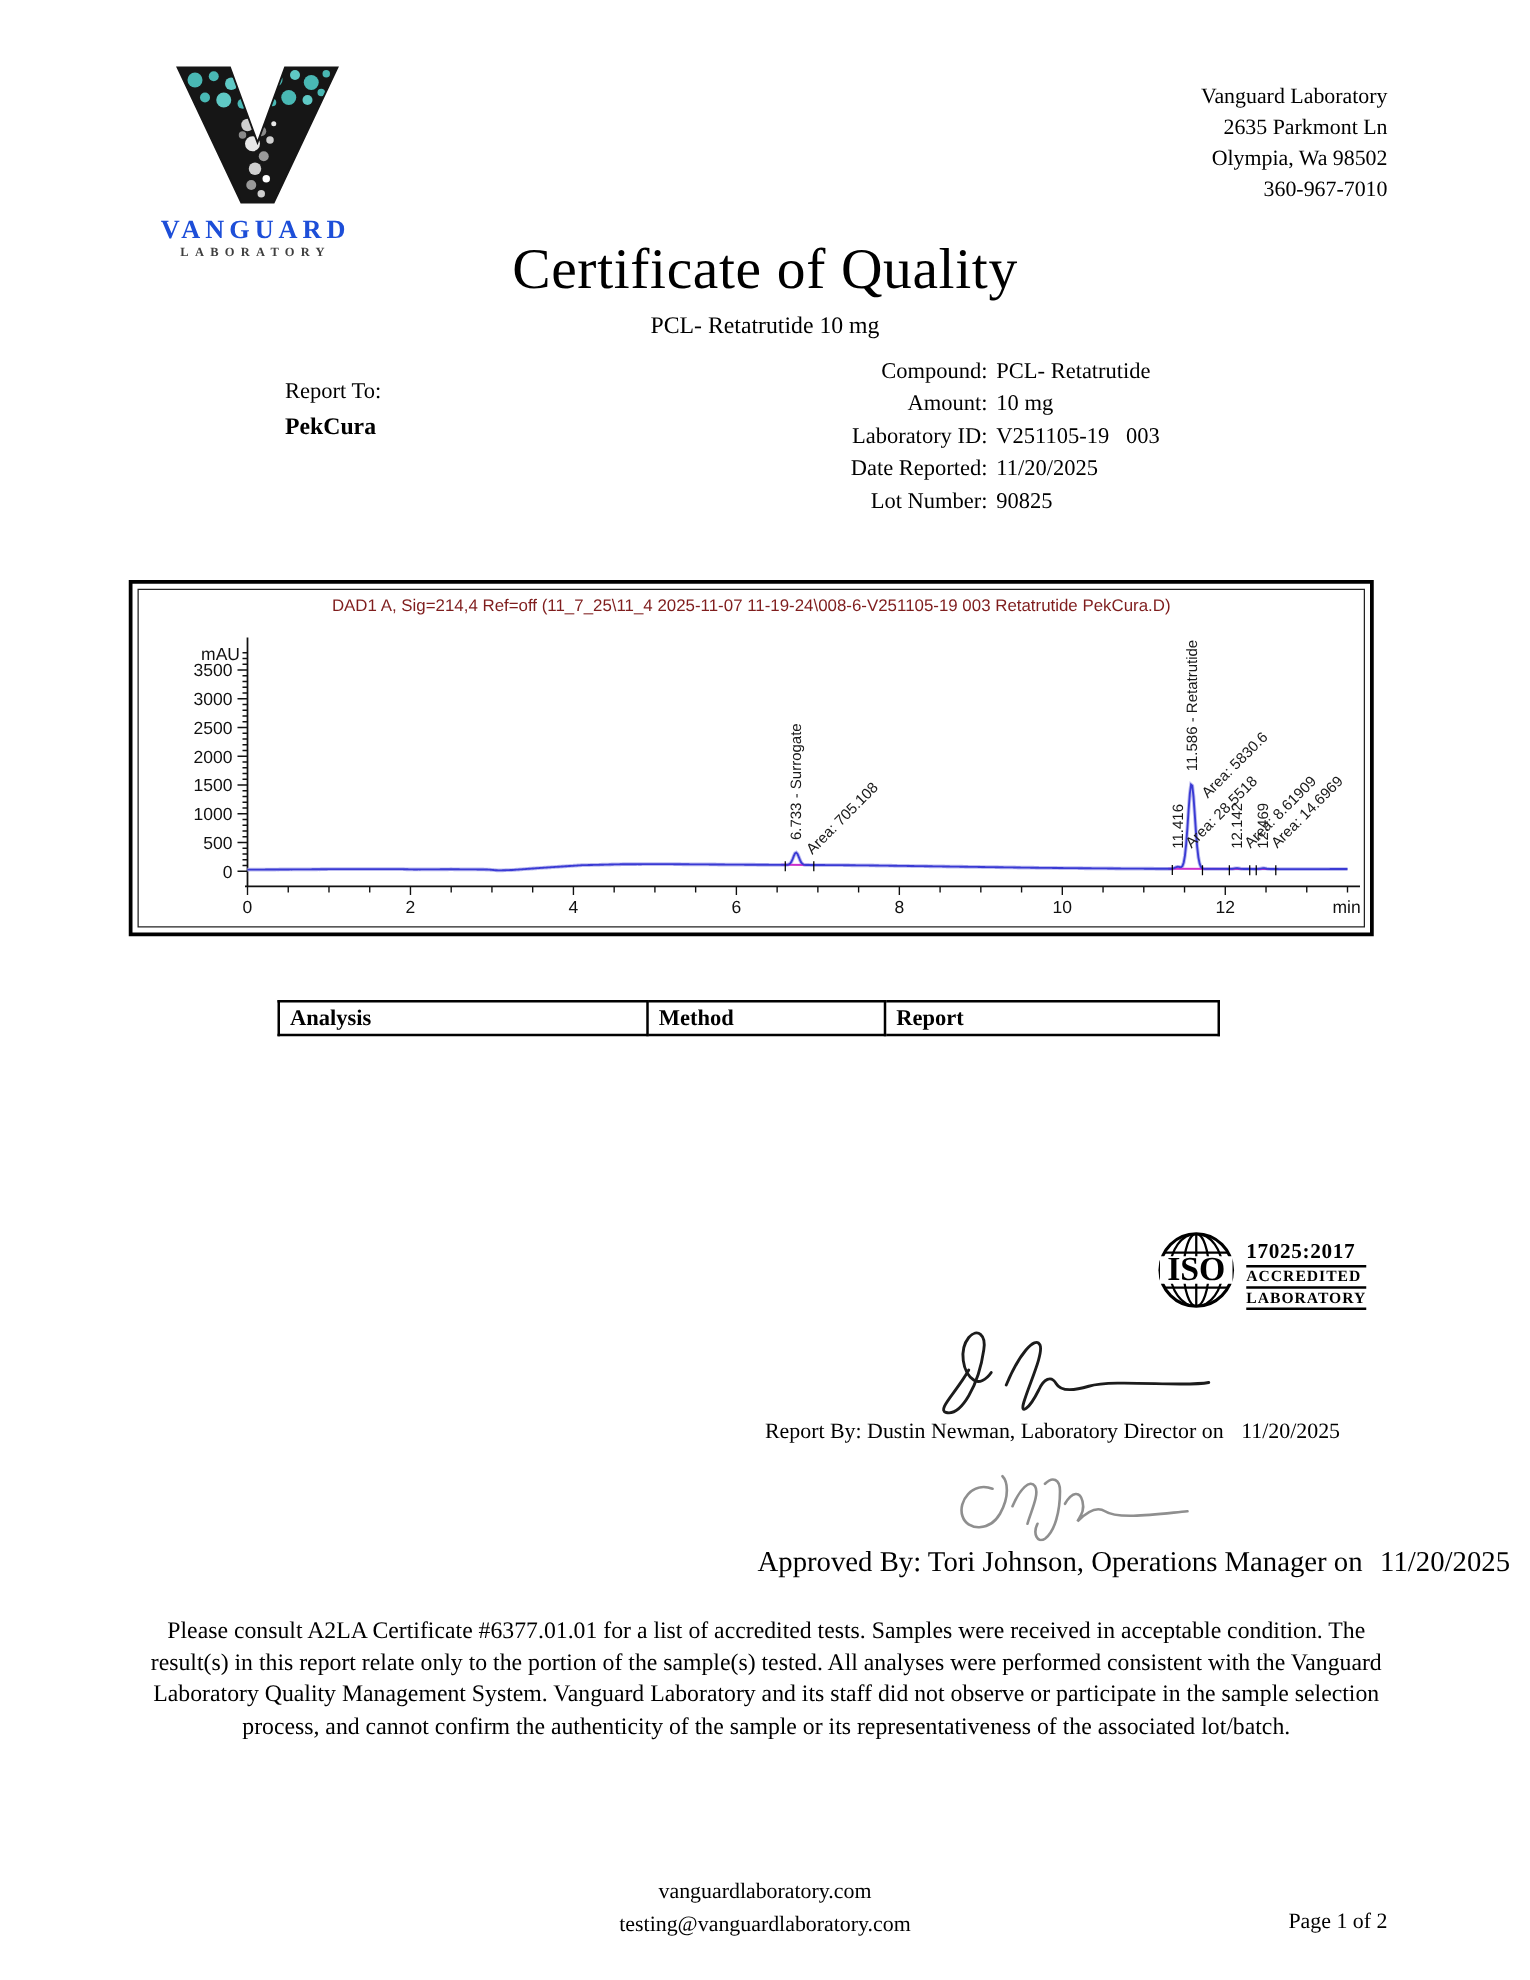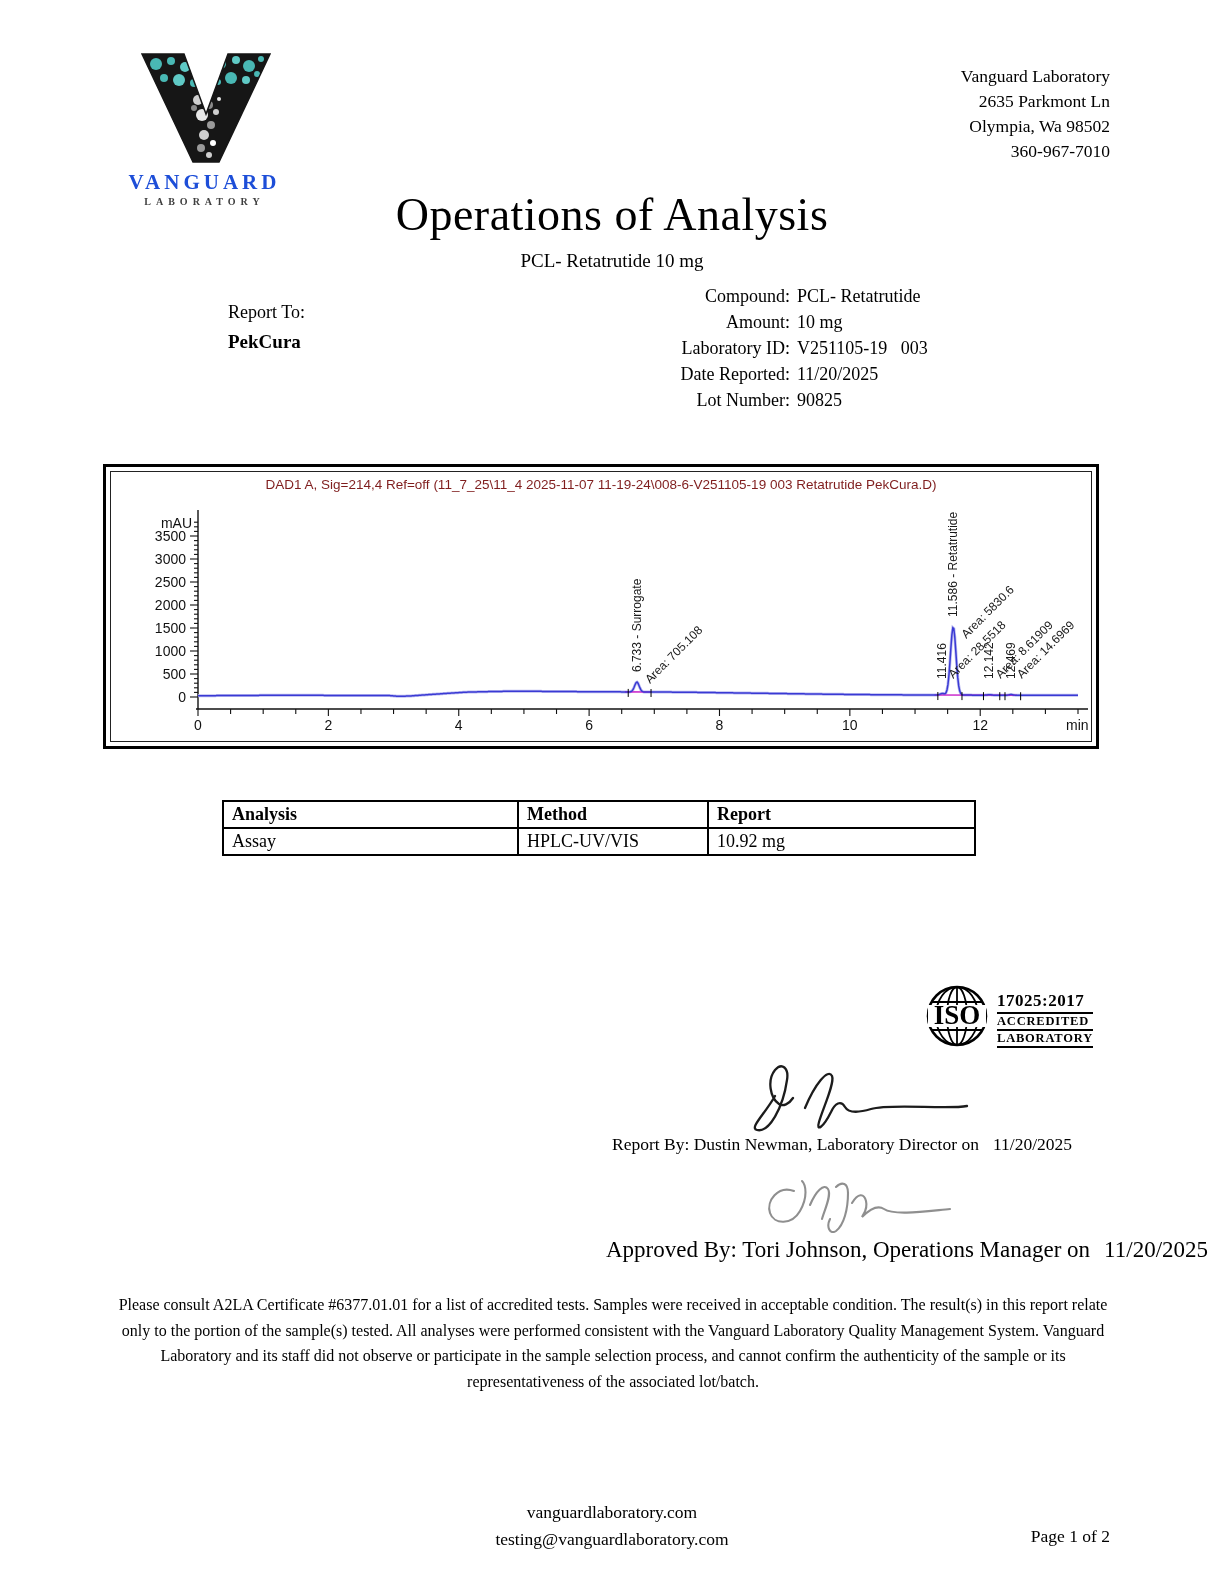--- a/index.html
+++ b/index.html
@@ -40,21 +40,21 @@
   .iso-line2, .iso-line3 { font-size:12.5px; font-weight:bold; border-bottom:2px solid #000; padding-bottom:0px; letter-spacing:0.8px; }
 
   
   .sig1-svg { position:absolute; left:735px; top:1056px; }
   .sig1-caption { position:absolute; left:612px; top:1134px; font-size:17.5px; }
   .sig2-svg { position:absolute; left:760px; top:1163px; }
   .sig2-caption { position:absolute; left:606px; top:1237px; font-size:23px; }
   .sig-date { margin-left:14px; }
 
   
-  .disclaimer { position:absolute; left:112px; top:1292px; width:1002px; text-align:center; font-size:16px; line-height:25.5px; }
+  .disclaimer { position:absolute; left:112px; top:1292px; width:1002px; text-align:center; font-size:19px; line-height:25.5px; }
 
   
   .footer-web { position:absolute; left:0; top:1502px; width:1224px; text-align:center; font-size:17.5px; }
   .footer-email { position:absolute; left:0; top:1529px; width:1224px; text-align:center; font-size:17.5px; }
   .footer-page { position:absolute; right:114px; top:1526px; font-size:17.5px; }
 </style>
 </head>
 <body>
 
 <div class="page">
@@ -103,21 +103,21 @@
     <div class="logo-sub">LABORATORY</div>
   </div>
 
   <div class="address-block">
     <div>Vanguard Laboratory</div>
     <div>2635 Parkmont Ln</div>
     <div>Olympia, Wa 98502</div>
     <div>360-967-7010</div>
   </div>
 
-  <div class="doc-title">Operations of Analysis</div>
+  <div class="doc-title">Certificate of Quality</div>
   <div class="doc-subtitle">PCL- Retatrutide 10 mg</div>
 
   <div class="report-to-label">Report To:</div>
   <div class="report-to-name">PekCura</div>
 
   <div class="details">
     <span class="dlabel">Compound:</span>
       <span class="dvalue">PCL- Retatrutide</span>
     <span class="dlabel">Amount:</span>
       <span class="dvalue">10 mg</span>
@@ -250,25 +250,20 @@
         <col style="width:295px">
         <col style="width:190px">
         <col style="width:267px">
       </colgroup>
     <tbody>
         <tr>
       <th>Analysis</th>
       <th>Method</th>
       <th>Report</th>
     </tr>
-    <tr>
-      <td>Assay</td>
-      <td>HPLC-UV/VIS</td>
-      <td>10.92 mg</td>
-    </tr>
   </tbody>
     </table>
 
   <div class="iso-block">
     <svg width="64" height="64" viewBox="0 0 64 64">
       <defs>
           <clipPath id="gclip">
             <circle cx="32" cy="32" r="29"></circle>
           </clipPath>
         </defs>

